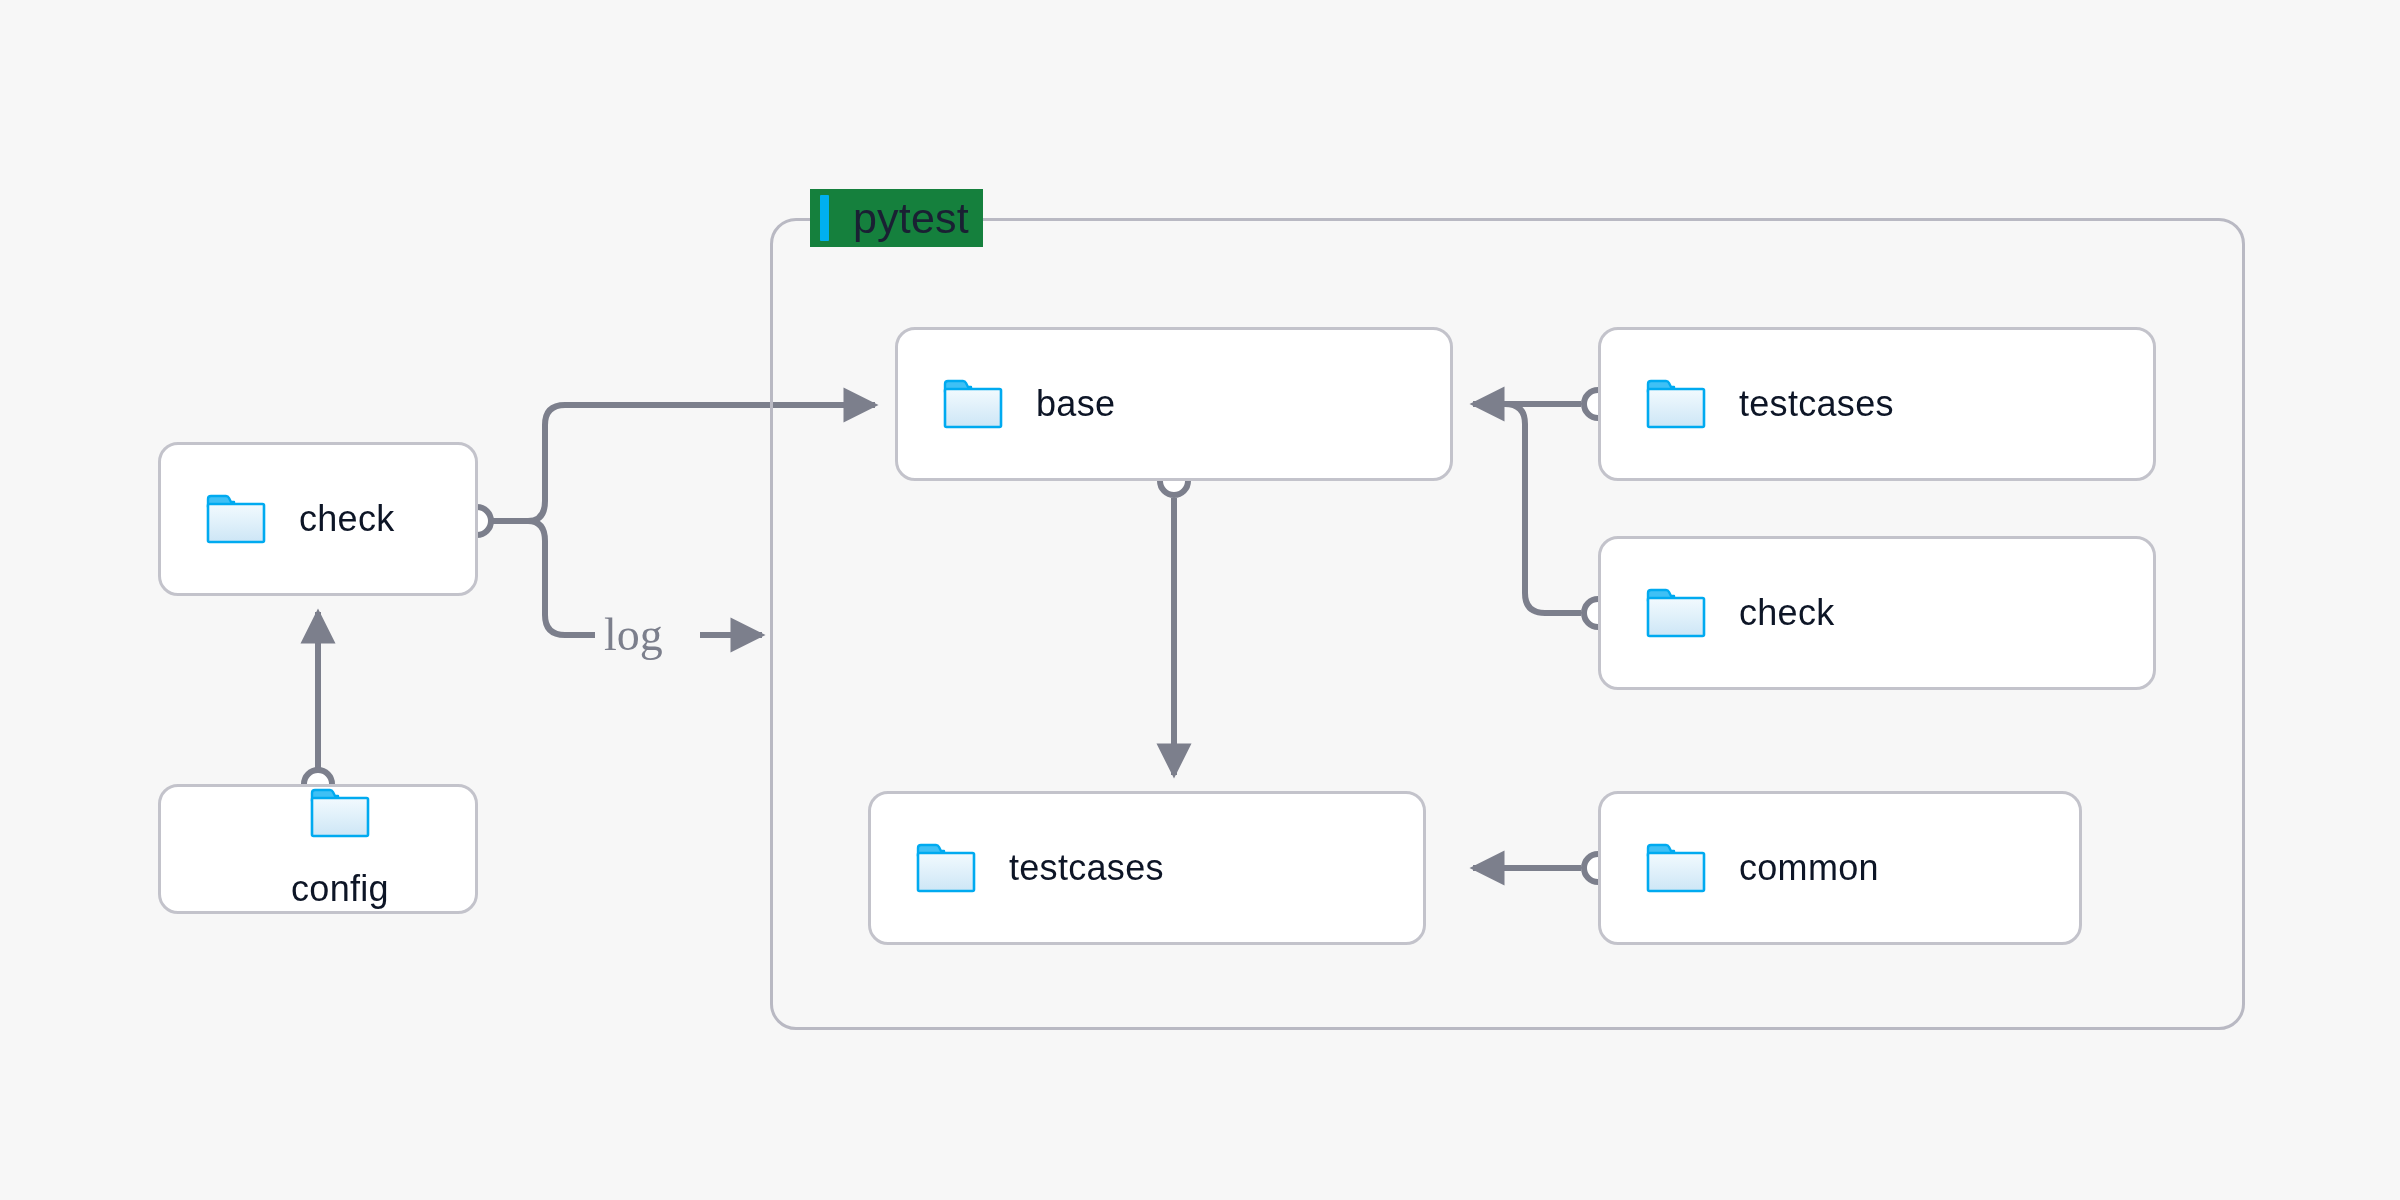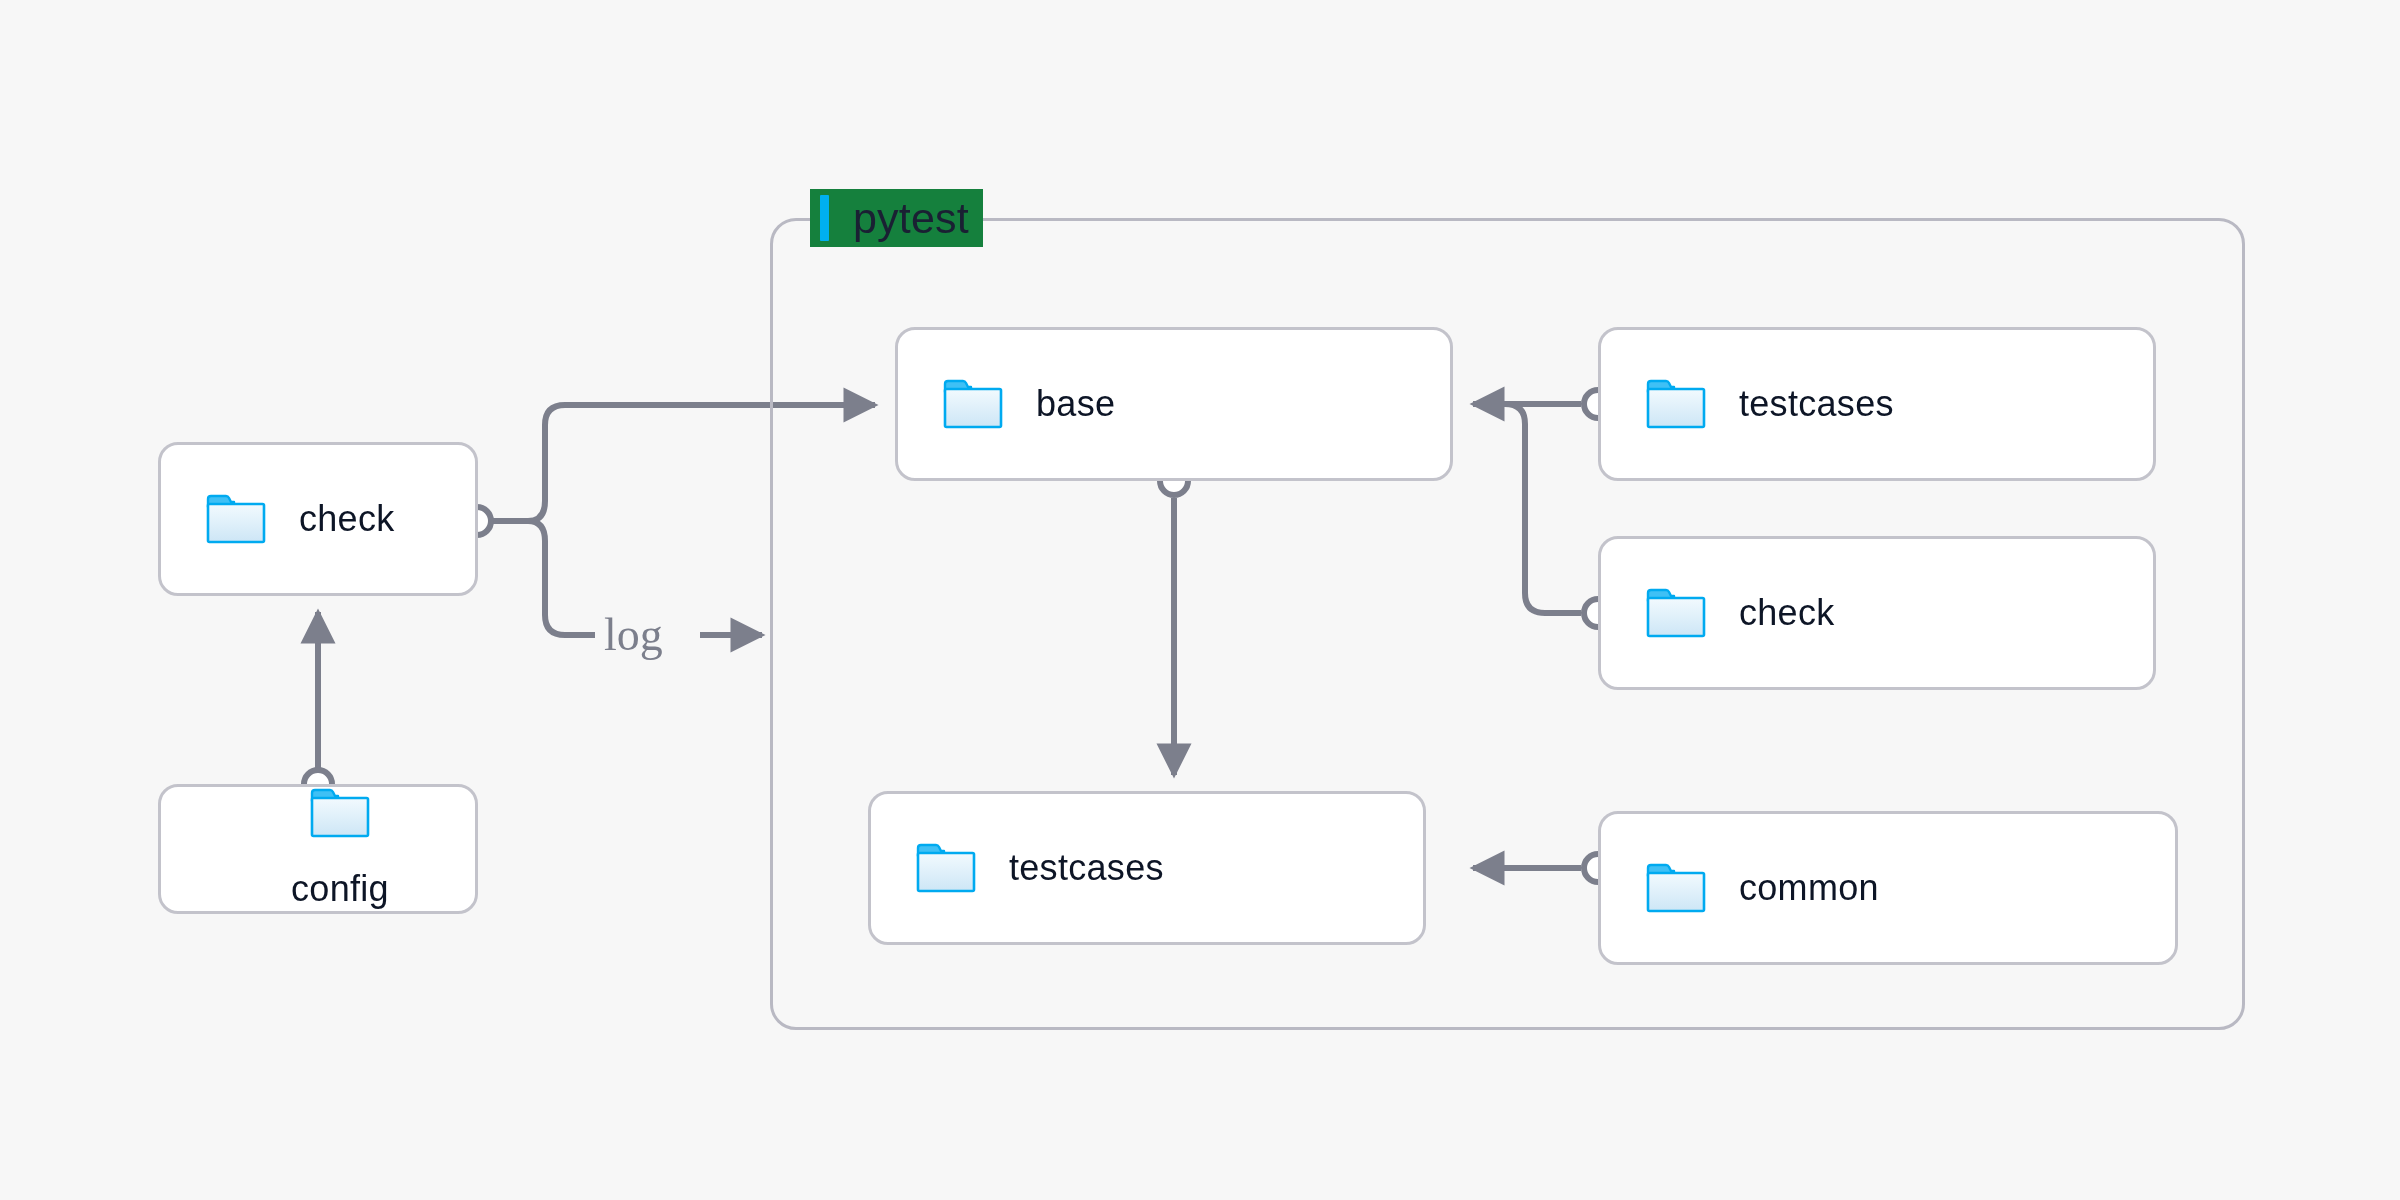--- a/index.html
+++ b/index.html
@@ -187,21 +187,21 @@
   </div>
 
   <div class="node" style="left:1598px; top:536px; width:558px; height:154px;gap:32px;">
     <svg class="folder-icon" viewBox="0 0 62 52">
       <path d="M3 11 L3 6 Q3 3 6 3 L21 3 Q23 3 24 5 L26 9 L29 9 L29 14 L3 14 Z" fill="#3fc0f5" stroke="#00aaf0" stroke-width="2.4" stroke-linejoin="round"></path>
       <rect x="3" y="11" width="56" height="38" rx="1.5" fill="url(#folderGrad)" stroke="#00aaf0" stroke-width="2.6"></rect>
     </svg>
     <span class="node-label">check</span>
   </div>
 
-  <div class="node" style="left:1598px; top:791px; width:580px; height:154px;margin-top:20px;">
+  <div class="node" style="left:1598px; top:791px; width:484px; height:154px;">
     <svg class="folder-icon" viewBox="0 0 62 52">
       <path d="M3 11 L3 6 Q3 3 6 3 L21 3 Q23 3 24 5 L26 9 L29 9 L29 14 L3 14 Z" fill="#3fc0f5" stroke="#00aaf0" stroke-width="2.4" stroke-linejoin="round"></path>
       <rect x="3" y="11" width="56" height="38" rx="1.5" fill="url(#folderGrad)" stroke="#00aaf0" stroke-width="2.6"></rect>
     </svg>
     <span class="node-label">common</span>
   </div>
 
   <span class="edge-label" style="left:604px; top:612px;font-family:Liberation Serif, serif;">log</span>
 
 </div>

